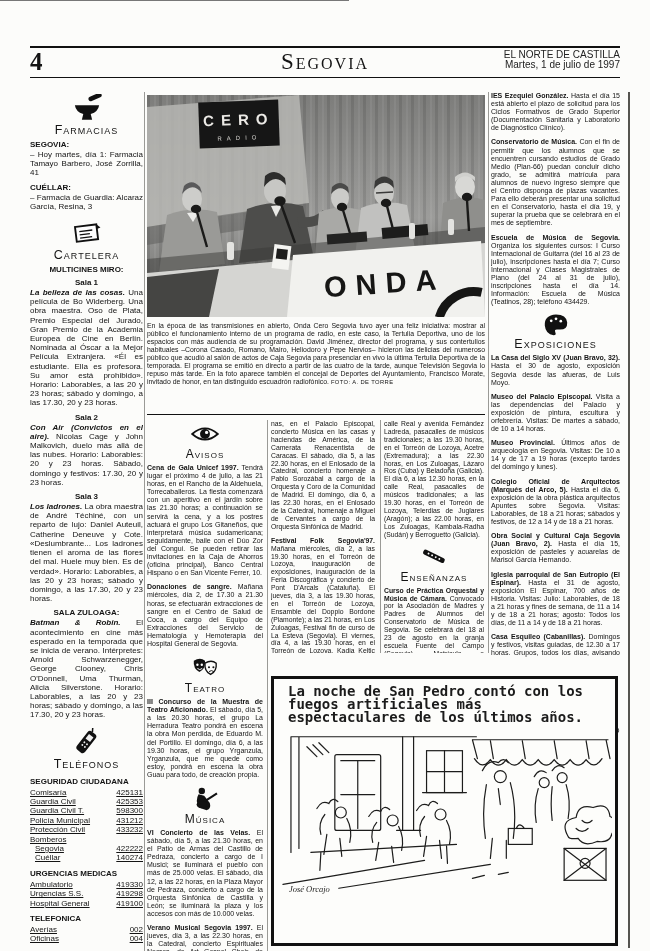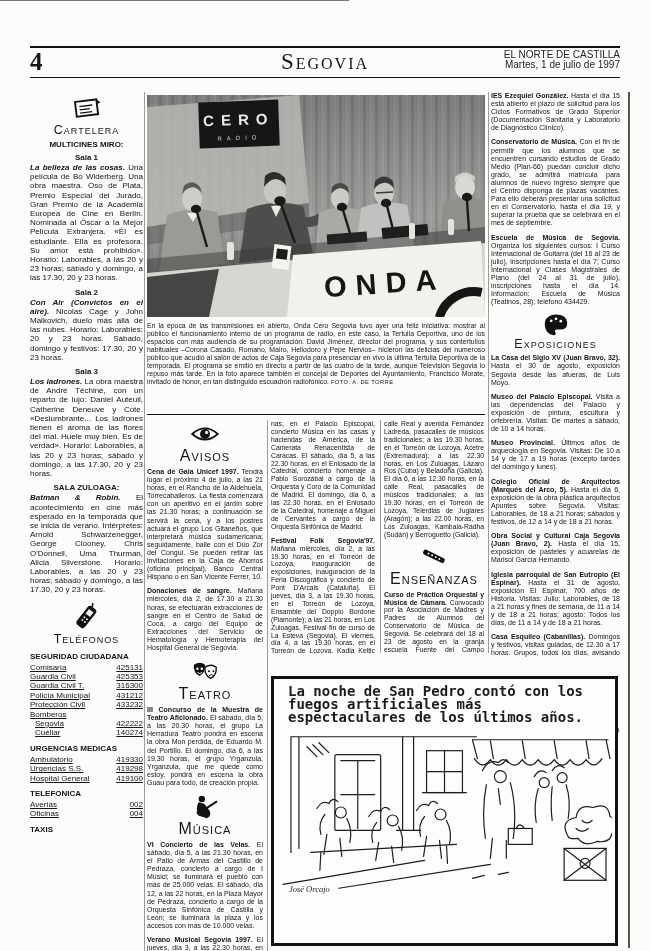--- a/index.html
+++ b/index.html
@@ -41,21 +41,21 @@
   .cap-text{font-size:6.9px;line-height:8px;text-align:justify;margin:0;}
   .cap-credit{font-size:5.8px;letter-spacing:.4px;}
 
   
   .acol{overflow:hidden;}
   .acol .body{font-size:7px;line-height:8.1px;margin-bottom:6px;}
   .acol1{left:147px;top:420px;width:116px;height:531px;}
   .acol2{left:271px;top:420px;width:104px;height:233px;}
   .acol3{left:384px;top:420px;width:100px;height:233px;}
   .acol2 .body,.acol3 .body{font-size:6.8px;line-height:7.9px;}
-  .acol .sec-title{font-size:16px;}
+  .acol .sec-title{font-size:12px;}
   .acol .gicon{width:30px;height:24px;}
 
   
   .right-col{left:491px;top:92px;width:129px;height:566px;overflow:hidden;}
   .right-col .body{font-size:7px;line-height:8.1px;margin-bottom:6px;}
   .right-col .gicon{width:30px;height:24px;}
 
   
   .nsn-rule{left:271px;top:653px;width:349px;height:1px;background:#777;}
   .nsn-head{left:271px;top:691px;width:349px;display:flex;justify-content:space-between;align-items:baseline;}
@@ -83,20 +83,31 @@
   <div class="rule" style="left:30px;top:77px;width:590px;height:1px;"></div>
 
   <div class="vrule" style="left:144px;top:92px;height:859px;"></div>
   <div class="vrule" style="left:267px;top:420px;height:531px;"></div>
   <div class="vrule" style="left:380px;top:420px;height:233px;"></div>
   <div class="vrule" style="left:488px;top:92px;height:561px;"></div>
   <div class="edge-rule"></div>
 
   <aside class="abs left-col">
 
+    <div class="sec">
+      <svg class="gicon" viewBox="0 0 36 30">
+        <rect x="19" y="1" width="15" height="5" rx="2.5" fill="#111" transform="rotate(-24 26 3)"></rect>
+        <path d="M5,12 h26 q-1,7 -9,9.5 l1.5,6 h-11 l1.5,-6 q-8,-2.5 -9,-9.5 z" fill="#111"></path>
+      </svg>
+      <h3 class="sec-title">Farmacias</h3>
+      <p class="subhead">SEGOVIA:</p>
+      <p class="body">– Hoy martes, día 1: Farmacia Tamayo Barbero, José Zorrilla, 41</p>
+      <p class="subhead">CUÉLLAR:</p>
+      <p class="body">– Farmacia de Guardia: Alcaraz García, Resina, 3</p>
+    </div>
 
     <div class="sec">
       <svg class="gicon" viewBox="0 0 36 30">
         <g transform="rotate(-7 18 15)">
           <rect x="6" y="7" width="23" height="16" fill="#fff" stroke="#111" stroke-width="2"></rect>
           <path d="M10,12.5 h14 M10,16 h11 M10,19.5 h13" stroke="#111" stroke-width="1.4" fill="none"></path>
           <path d="M29,7 l4,4 -4,1 z" fill="#111"></path>
         </g>
       </svg>
       <h3 class="sec-title">Cartelera</h3>
@@ -130,21 +141,21 @@
       <div class="trow">
           <span>Comisaría</span>
           <span>425131</span>
         </div>
       <div class="trow">
           <span>Guardia Civil</span>
           <span>425353</span>
         </div>
       <div class="trow">
           <span>Guardia Civil T.</span>
-          <span>316300</span>
+          <span>598300</span>
         </div>
       <div class="trow">
           <span>Policía Municipal</span>
           <span>431212</span>
         </div>
       <div class="trow">
           <span>Protección Civil</span>
           <span>433232</span>
         </div>
       <div class="trow">

